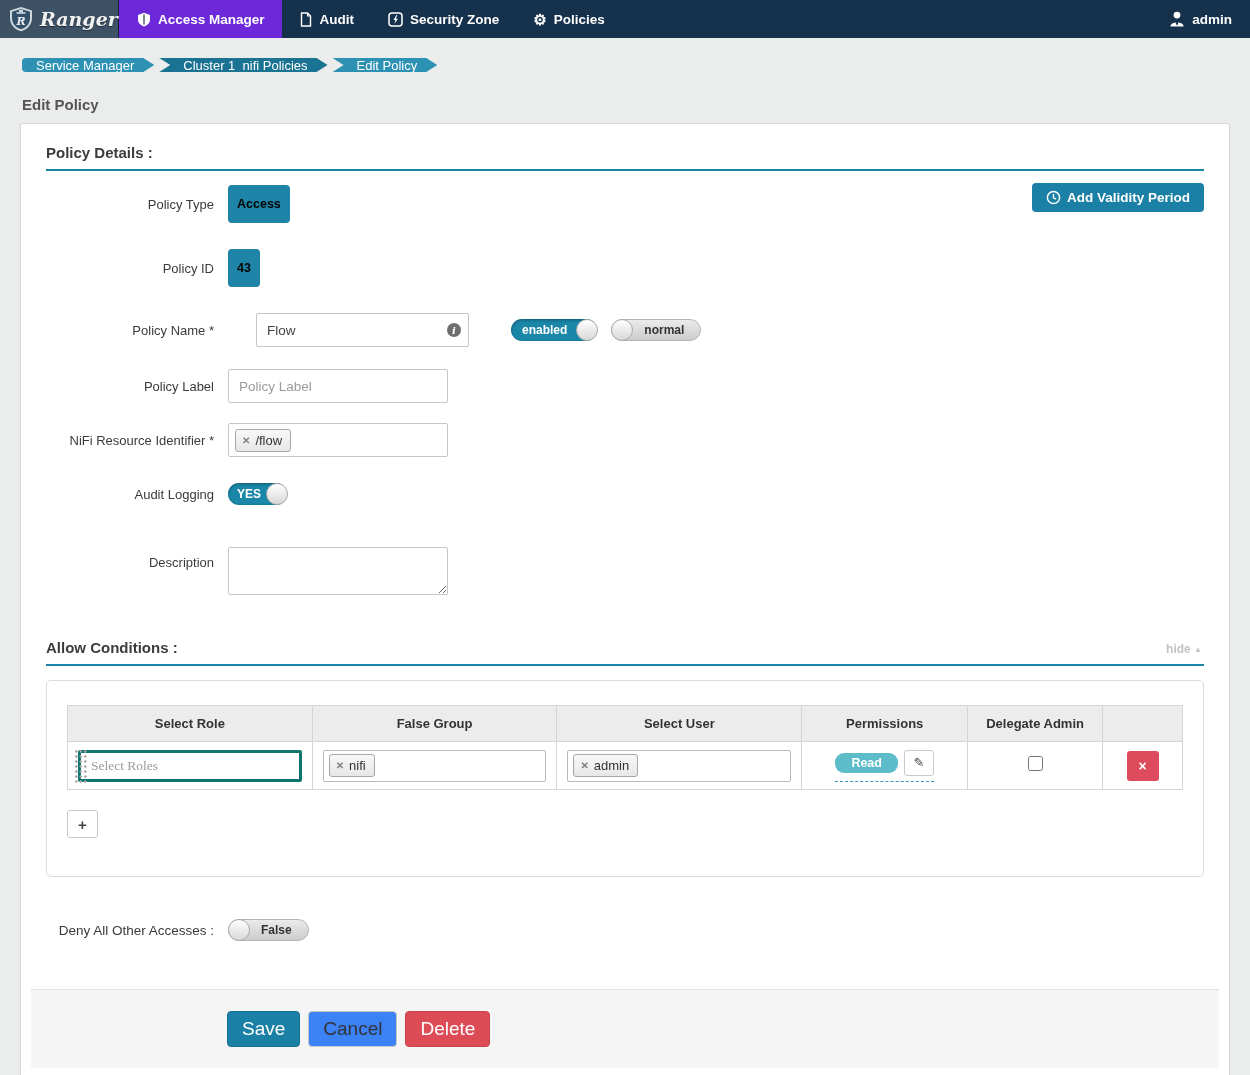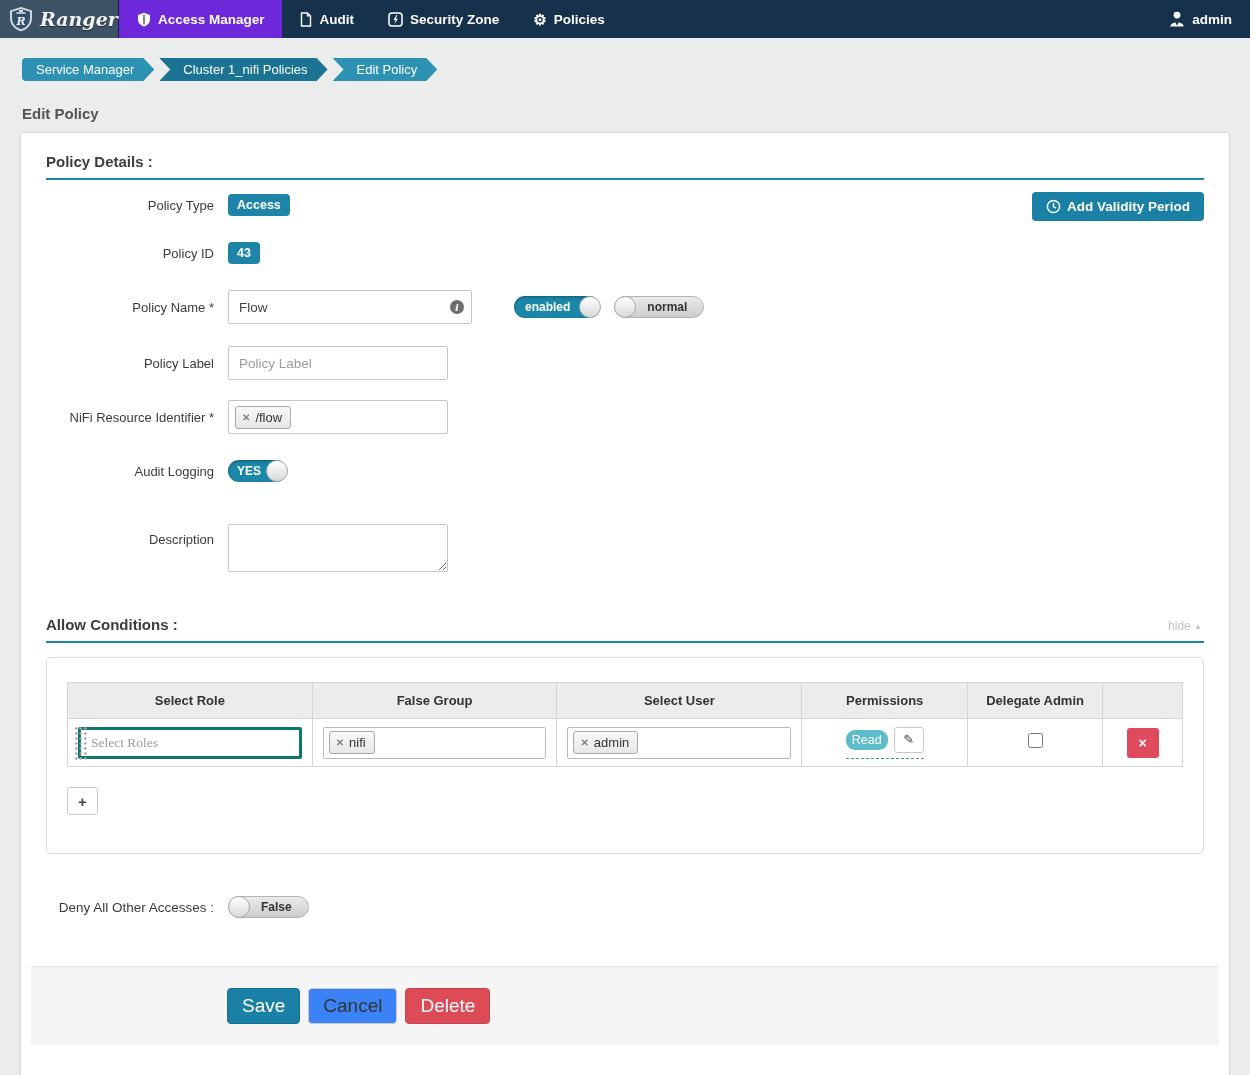--- a/index.html
+++ b/index.html
@@ -31,21 +31,21 @@
   .gear-glyph { font-size:15px; line-height:1; }
   .nav-user {
     margin-left:auto; display:flex; align-items:center; gap:7px; padding:0 18px;
     color:#fff; font-size:13.5px; font-weight:bold; cursor:pointer;
   }
 
   
   .content { padding:0 20px; }
   .breadcrumb { display:flex; gap:5px; margin:20px 0 0 2px; }
   .crumb {
-    height:23px; display:flex; align-items:center; background:#2d91b4; color:#fff;
+    height:14px; display:flex; align-items:center; background:#2d91b4; color:#fff;
     font-size:13px; padding:0 20px 0 24px; cursor:pointer;
     clip-path:polygon(0 0, calc(100% - 11px) 0, 100% 50%, calc(100% - 11px) 100%, 0 100%, 11px 50%);
   }
   .crumb.first {
     clip-path:polygon(0 0, calc(100% - 11px) 0, 100% 50%, calc(100% - 11px) 100%, 0 100%);
     padding-left:14px; border-radius:4px 0 0 4px;
   }
   .crumb.dark { background:#1a7392; }
 
   .page-title { margin:24px 0 0 2px; font-size:15px; font-weight:bold; color:#555; }
@@ -54,48 +54,48 @@
   .card {
     margin-top:10px; background:#fff; border:1px solid #d9d9d9; border-radius:3px;
     box-shadow:0 1px 2px rgba(0,0,0,.07); padding:20px 25px 38px 25px; min-height:924px;
   }
   .section-head {
     font-size:15px; font-weight:bold; color:#3c3c3c; padding-bottom:8px;
     border-bottom:2px solid #1a87a8; position:relative;
   }
   .section-head.allow { margin-top:44px; }
   .hide-link {
-    position:absolute; right:2px; bottom:8px; font-size:12px; font-weight:normal;
+    position:absolute; right:2px; bottom:8px; font-size:12px; font-weight:bold;
     color:#c3c3c3; cursor:pointer;
   }
   .hide-link .caret { font-size:8px; position:relative; top:-1px; }
 
   
   .form-area { position:relative; margin-top:14px; }
   .frow { display:flex; align-items:center; }
   .frow.top-align { align-items:flex-start; }
   .flabel { width:168px; margin-right:14px; text-align:right; font-size:13px; color:#3b3b3b; flex:none; } .mt26 { margin-top:26px; } .mt22 { margin-top:22px; }
   .mt20 { margin-top:20px; } .mt42 { margin-top:42px; }
 
   .badge-blue {
-    background:#1e85a8; color:#ffffff; font-weight:bold; font-size:12.5px;
-    padding:4px 9px; border-radius:4px; display:inline-block;
+    background:#1e85a8; color:#000000; font-weight:bold; font-size:12.5px;
+    padding:12px 9px; border-radius:4px; display:inline-block;
   }
   .btn-validity {
     position:absolute; right:0; top:-2px; background:#1b80a5; color:#fff; border:none;
     border-radius:4px; font-size:13.5px; font-weight:bold; padding:7px 14px;
     display:flex; align-items:center; gap:6px; cursor:pointer; font-family:inherit;
   }
 
   .text-input {
     width:220px; height:34px; border:1px solid #c5c5c5; border-radius:2px;
     font-size:13.5px; color:#444; padding:0 10px; font-family:inherit; background:#fff;
   }
   .text-input::placeholder { color:#9b9b9b; }
-  .input-wrap { position:relative; width:244px; }
+  .input-wrap { position:relative; width:213px;margin-left:28px; }
   .input-wrap .text-input { padding-right:28px; width:100%; }
   .info-icon {
     position:absolute; right:8px; top:10px; width:14px; height:14px; border-radius:50%;
     background:#6e6e6e; color:#fff; font-size:10px; font-weight:bold;
     font-family:"DejaVu Serif", serif; font-style:italic;
     display:flex; align-items:center; justify-content:center;
   }
   .tagbox {
     width:220px; min-height:34px; border:1px solid #c5c5c5; border-radius:2px;
     display:flex; align-items:center; padding:0 6px; background:#fff;
@@ -146,22 +146,22 @@
     background-size:4.5px 5px;
   }
   .cell-input { width:100%; height:32px; border:3px solid #0f766e; border-radius:2px;
     font-size:13.5px; padding:0 10px; font-family:Liberation Serif, serif; color:#4c1d95; }
   .cell-input::placeholder { color:#9b9b9b; }
   .cell-tagbox { width:100%; min-height:32px; border:1px solid #b9b9b9; border-radius:2px;
     display:flex; align-items:center; padding:0 5px; background:#fff; }
   td.center { text-align:center; }
   .perm-wrap { display:inline-flex; align-items:center; border-bottom:1px dashed #3d93c1; padding-bottom:5px; }
   .read-badge {
-    background:#5cbcca; color:#fff; font-weight:normal; font-size:12.5px;
-    padding:3px 6px; border-radius:9px;
+    background:#5cbcca; color:#fff; font-weight:bold; font-size:12.5px;
+    padding:3px 16px; border-radius:9px;
   }
   .pencil-btn {
     margin-left:6px; width:30px; height:26px; background:#fff; border:1px solid #c9c9c9;
     border-radius:3px; cursor:pointer; font-size:13px; color:#444; line-height:1;
   }
   .cb { width:15px; height:15px; cursor:pointer; }
   .row-del-btn {
     width:32px; height:30px; background:#dd4b5c; color:#fff; border:none; border-radius:3px;
     font-size:14px; font-weight:bold; cursor:pointer; line-height:1;
   }

